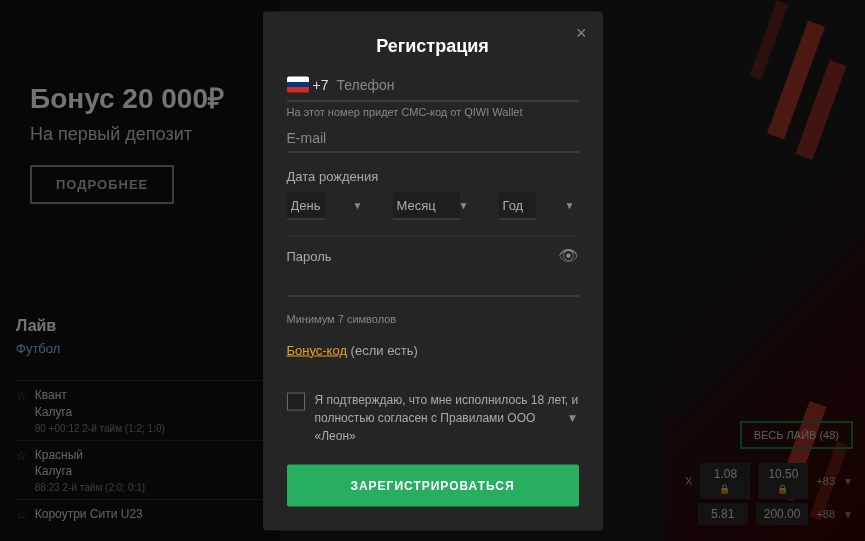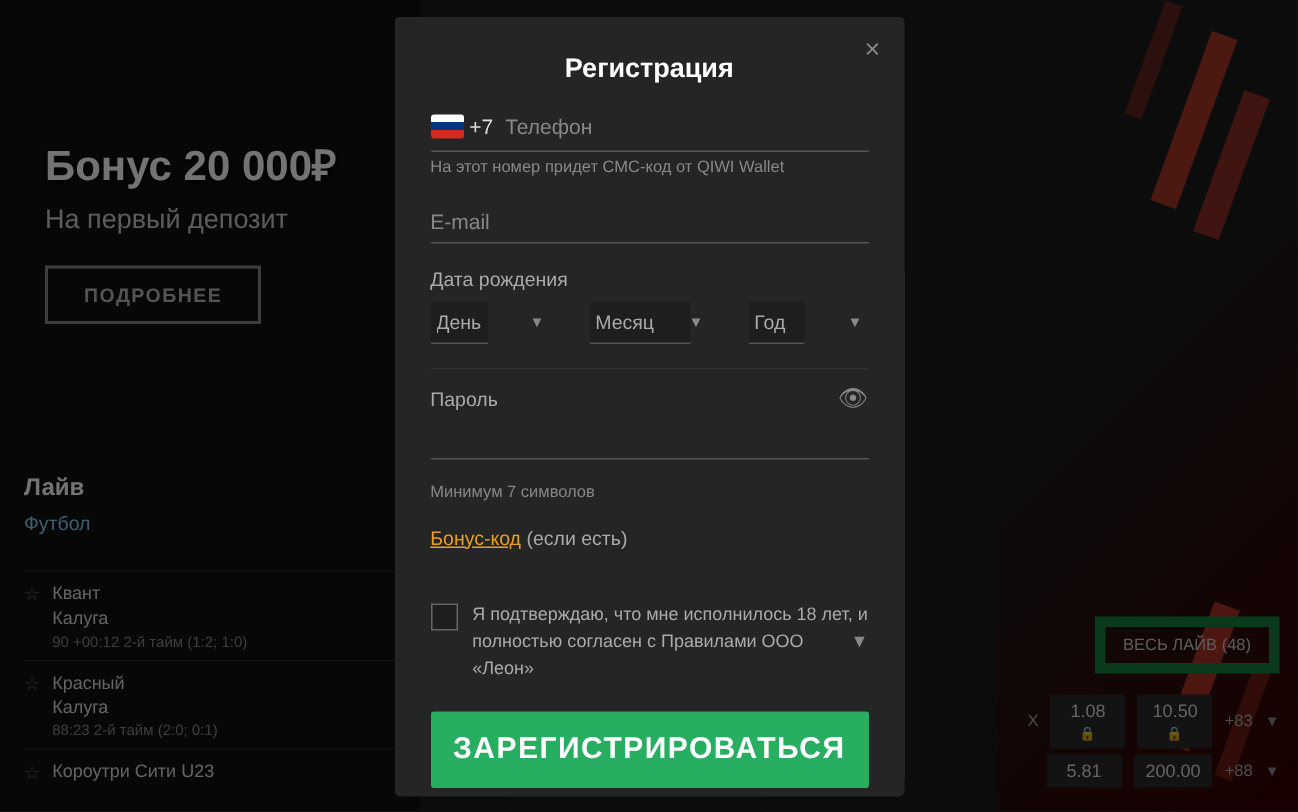--- a/index.html
+++ b/index.html
@@ -78,21 +78,21 @@
       bottom: 20px; right: 30px;
       width: 12px; height: 80px;
       background: #922b21;
       transform: rotate(20deg);
       opacity: 0.6;
     }
 
     
     .left-content {
       position: absolute;
-      top: 90px; left: 30px;
+      top: 78px; left: 30px;
       z-index: 2;
     }
     .bonus-title {
       color: #fff;
       font-size: 28px;
       font-weight: bold;
       text-shadow: 1px 1px 4px #000;
     }
     .bonus-subtitle {
       color: #ccc;
@@ -160,21 +160,21 @@
     
     .scores-section {
       position: absolute;
       right: 0; bottom: 0;
       width: 220px;
       padding: 12px;
       z-index: 2;
     }
     .live-all-btn {
       background: transparent;
-      border: 7px solid #15803d;
+      border: 2px solid #15803d;
       color: #ccc;
       padding: 6px 12px;
       font-size: 11px;
       cursor: pointer;
       margin-bottom: 10px;
       float: right;
       text-transform: uppercase;
     }
     .score-row {
       display: flex;
@@ -267,21 +267,21 @@
       display: inline-block;
       border-radius: 2px;
     }
     .phone-placeholder {
       color: #888;
       font-size: 14px;
     }
     .sms-note {
       color: #888;
       font-size: 11px;
-      margin-bottom: 16px;
+      margin-bottom: 6px;
     }
 
     
     .form-field {
       margin-bottom: 16px;
     }
     .field-label {
       color: #aaa;
       font-size: 13px;
       margin-bottom: 4px;
@@ -400,21 +400,21 @@
       color: #888;
       font-size: 12px;
     }
 
     
     .register-btn {
       width: 100%;
       background: #27ae60;
       border: none;
       color: #fff;
-      font-size: 20px;
+      font-size: 12px;
       font-weight: bold;
       letter-spacing: 1px;
       padding: 14px;
       cursor: pointer;
       text-transform: uppercase;
       border-radius: 2px;
     }
 
     
     .form-divider {

